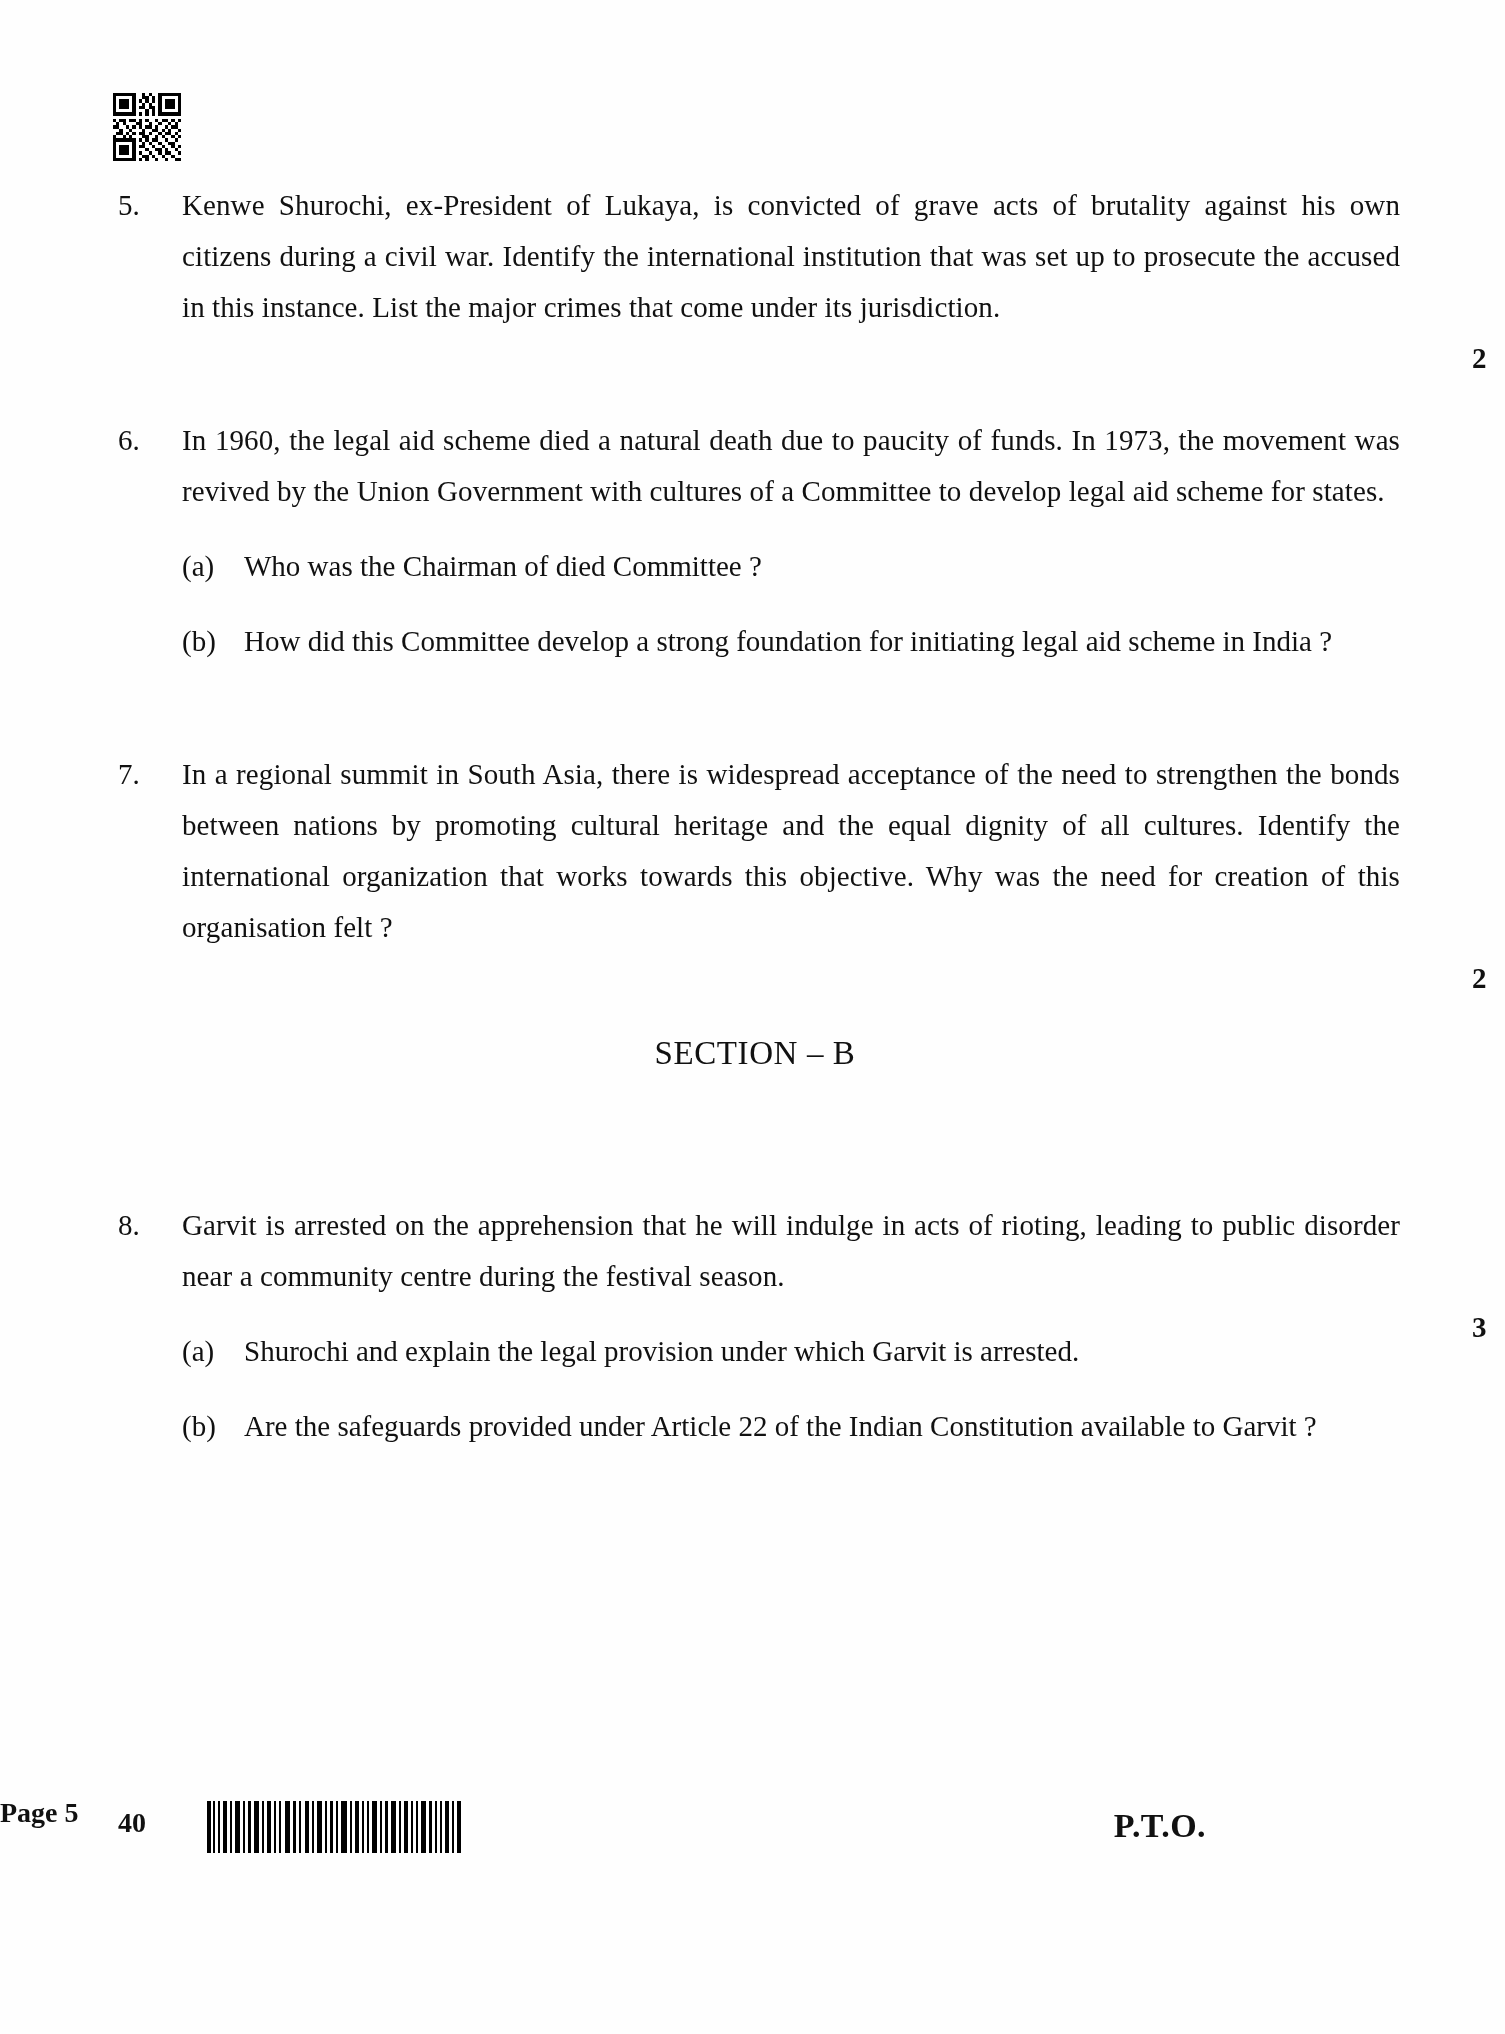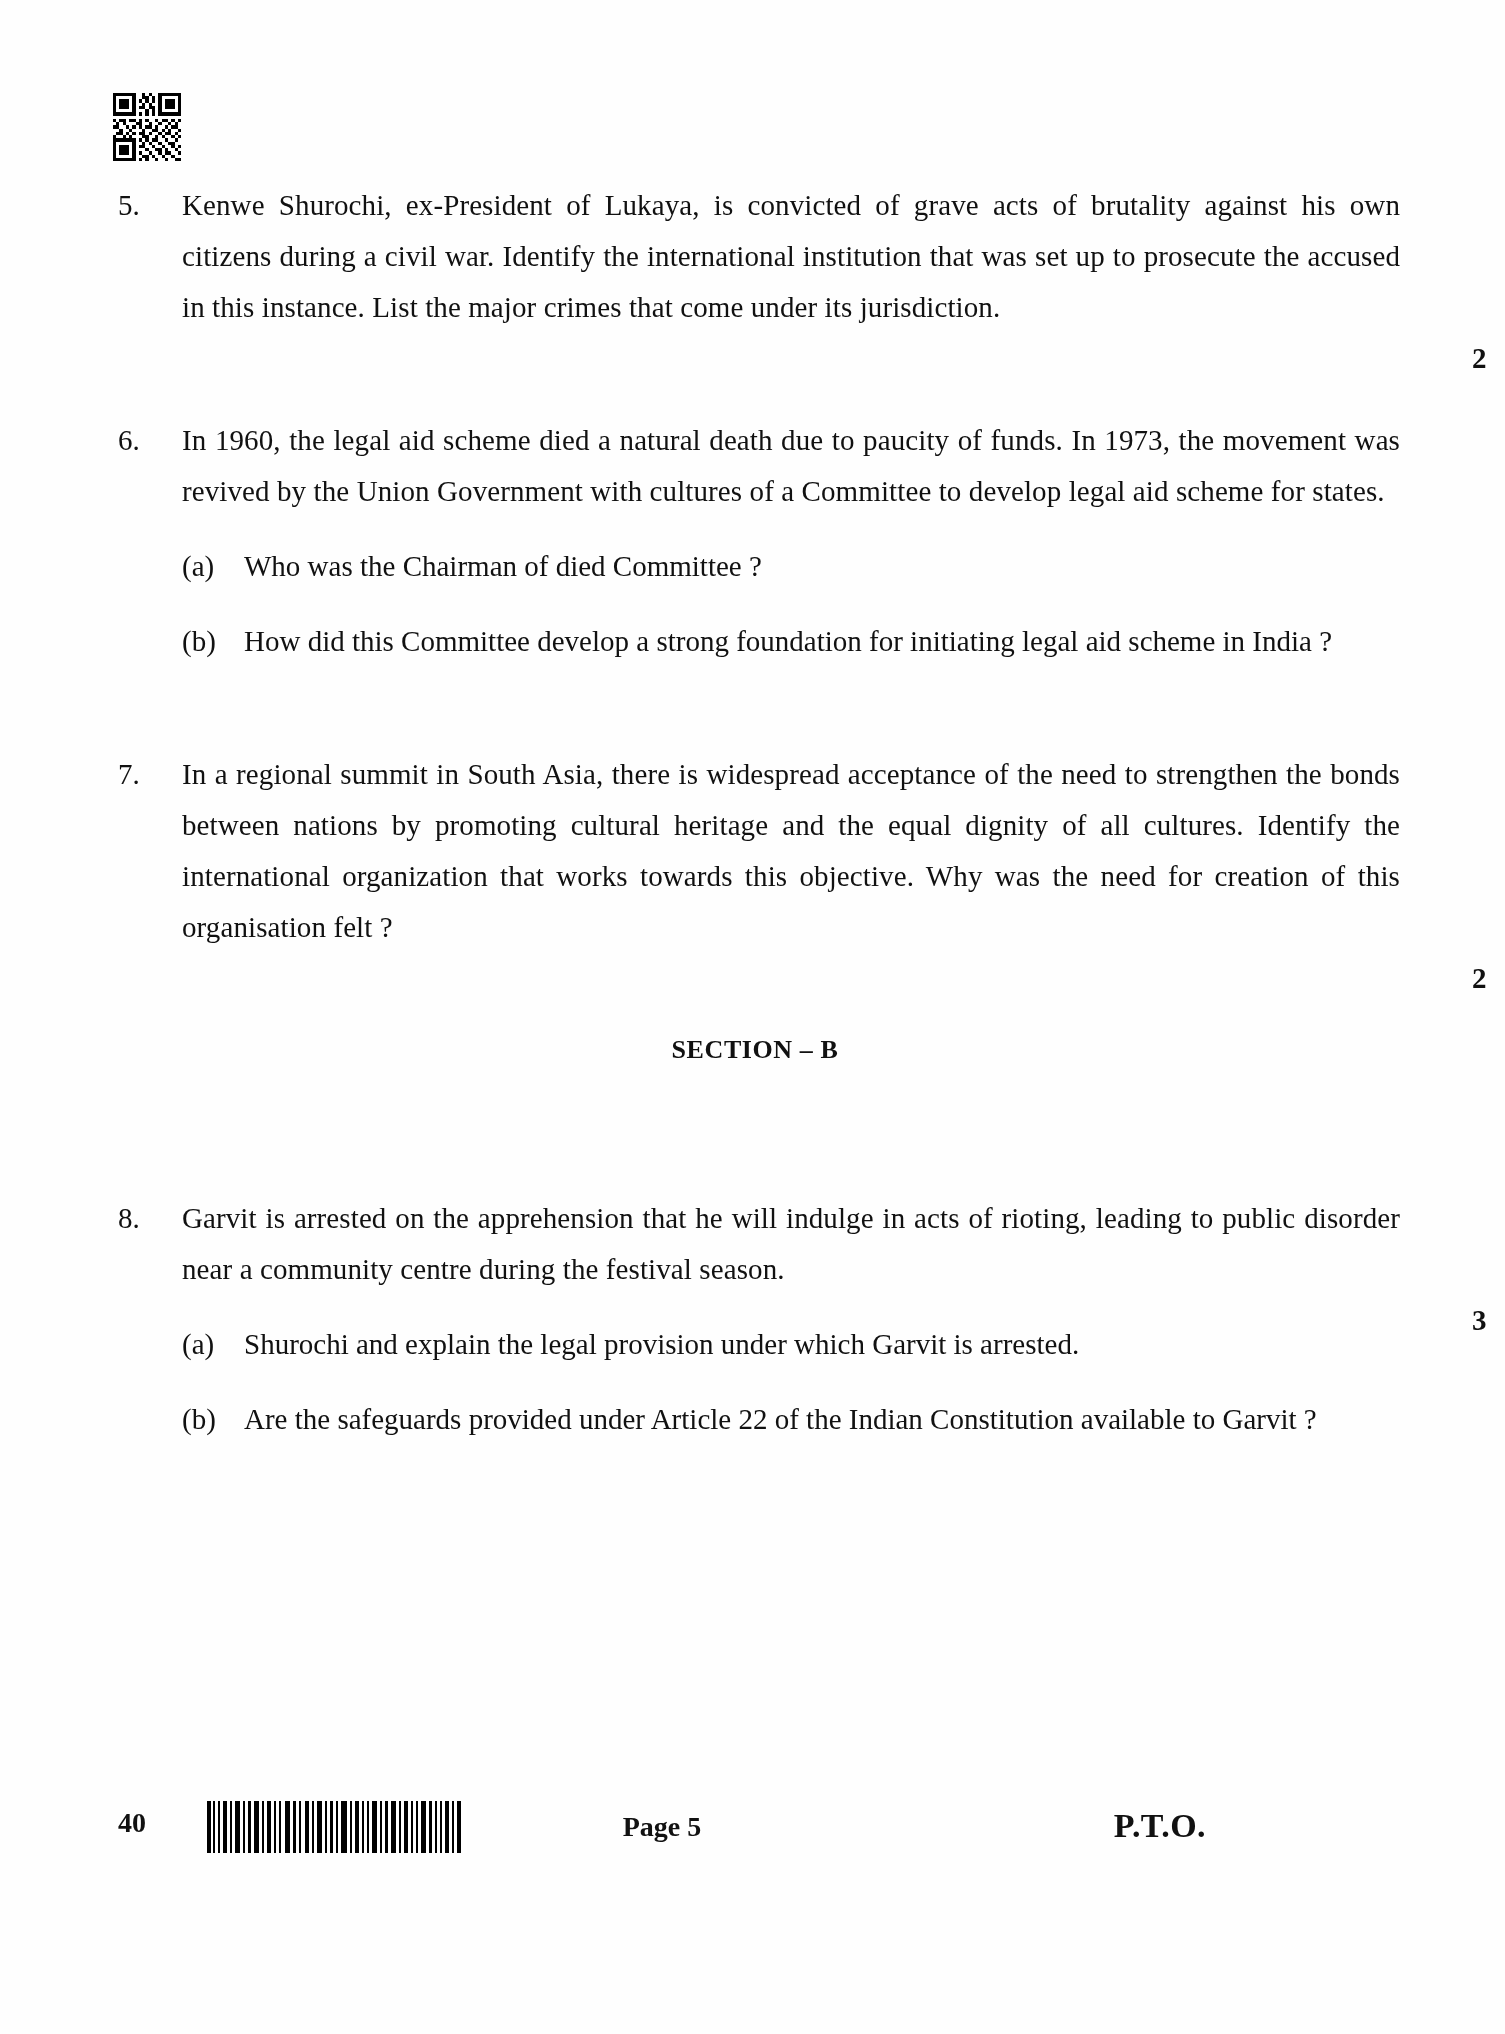--- a/index.html
+++ b/index.html
@@ -87,22 +87,22 @@
   .marks {
     position: absolute;
     left: 1362px;
     font-size: 29px;
     line-height: 51px;
     font-weight: bold;
   }
 
   .section-head {
     text-align: center;
-    font-size: 26px;
-    font-weight: bold;
+    font-size: 33px;
+    font-weight: normal;
     letter-spacing: 0.6px;
   }
 
   
   .gap-lg { height: 82px; }
   .gap-md { height: 46px; }
   .gap-sm { height: 24px; }
 
   
   .footer {
@@ -124,22 +124,22 @@
     left: 205px;
     top: 6px;
     width: 262px;
     height: 52px;
   }
   .barcode svg { display:block; width:100%; height:100%; }
   .footer-page {
     position: absolute;
     left: 0;
     right: 0;
-    top: 16px;
-    text-align: center;
+    top: 2px;
+    text-align: left;
     font-size: 28px;
     font-weight: bold;
   }
   .footer-pto {
     position: absolute;
     right: 118px;
     top: 12px;
     font-size: 34px;
     font-weight: bold;
     letter-spacing: 0.4px;

